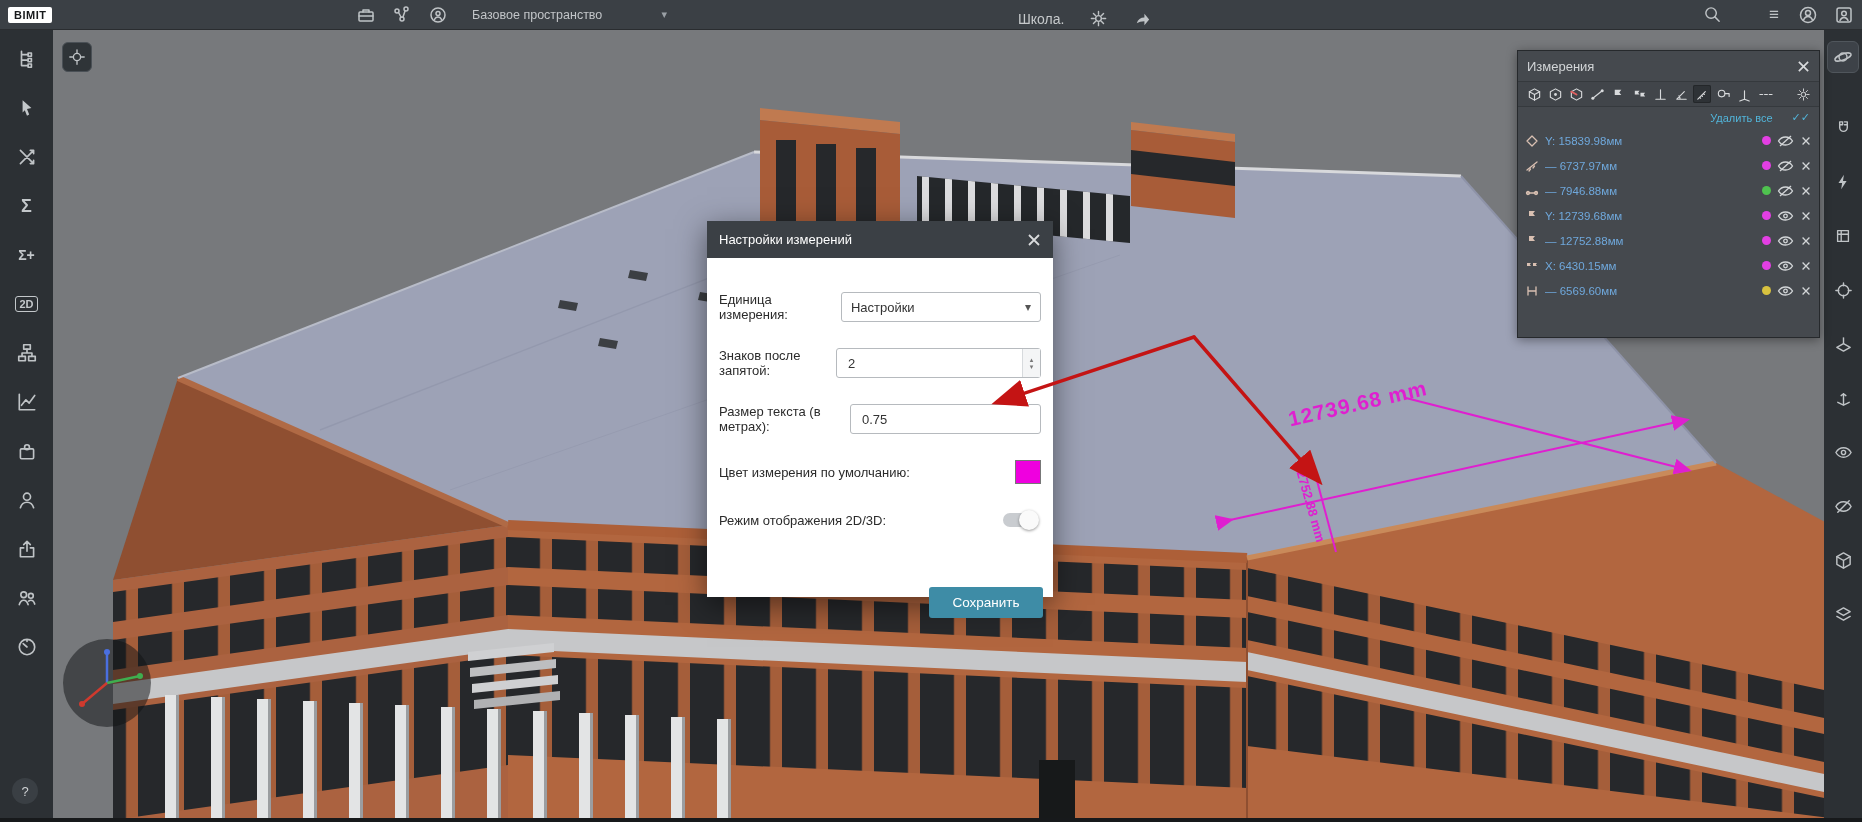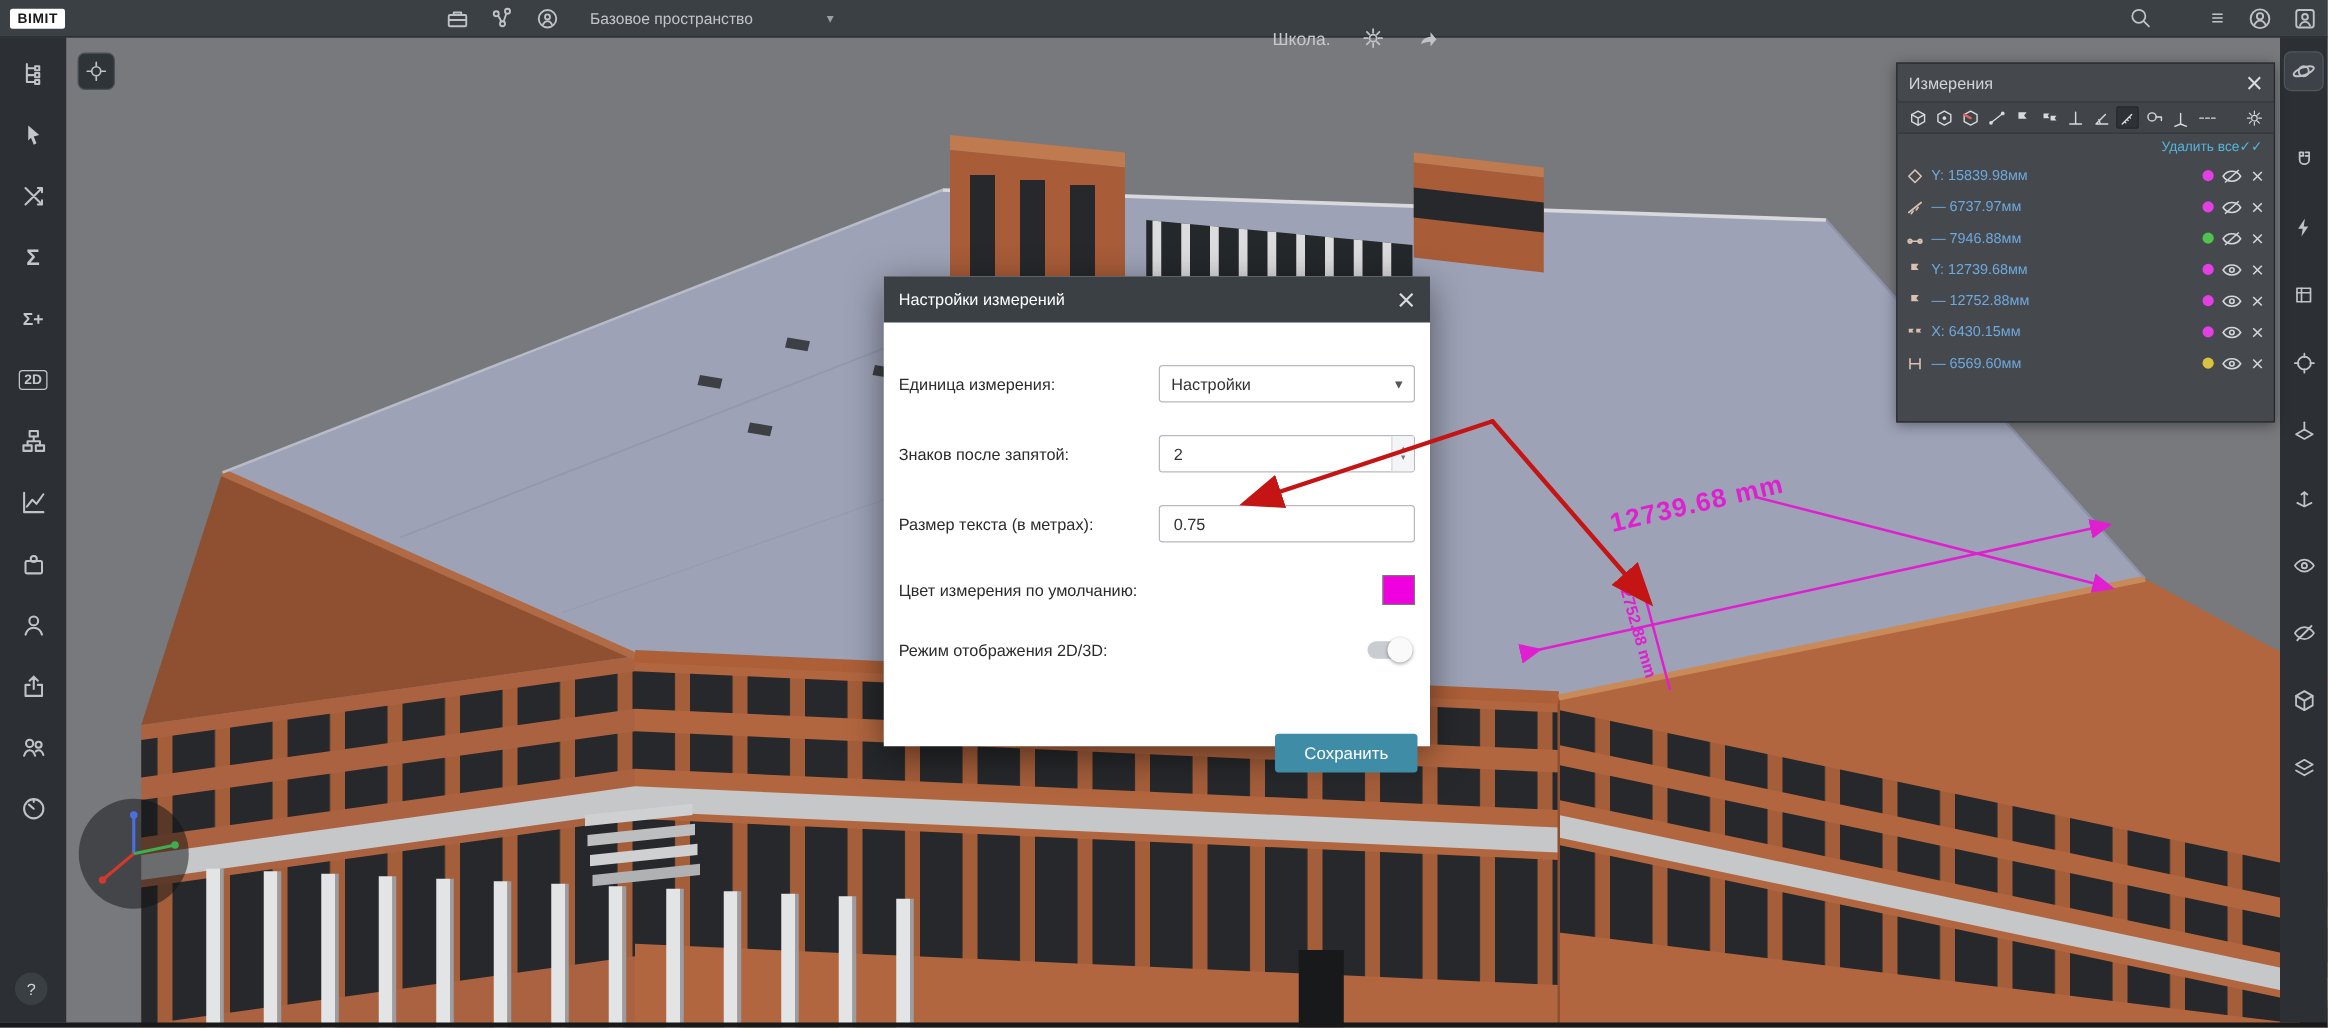--- a/index.html
+++ b/index.html
@@ -11,21 +11,21 @@
   
   .topbar{position:absolute;top:0;left:0;right:0;height:29px;background:#3b4045;z-index:70;
           border-bottom:1px solid #2a2d30;display:flex;align-items:center}
   .logo{background:#ffffff;color:#17191b;font-weight:bold;font-size:11px;padding:2px 6px;
         border-radius:2px;margin-left:8px;letter-spacing:.5px}
   .tb-tools{position:absolute;left:356px;top:0;height:29px;display:flex;align-items:center;gap:16px}
   .tbi{width:20px;height:20px;display:flex;align-items:center;justify-content:center}
   .workspace{display:flex;align-items:center;justify-content:space-between;width:195px;margin-left:8px;
              color:#c2c5c8;font-size:12.5px;cursor:pointer}
   .workspace .caret{color:#9aa0a5;font-size:11px}
-  .tb-center{position:absolute;left:1018px;top:16px;height:29px;display:flex;align-items:center;gap:24px;
+  .tb-center{position:absolute;left:1018px;top:4px;height:29px;display:flex;align-items:center;gap:24px;
              color:#c6c9cb;font-size:14px}
   .tb-right{position:absolute;right:8px;top:0;height:29px;display:flex;align-items:center}
   .menu-glyph{font-size:17px;color:#bfc3c6;line-height:1}
 
   
   .ltb{position:absolute;left:0;top:29px;bottom:4px;width:53px;background:#2c3034;z-index:30;
        display:flex;flex-direction:column;align-items:center;padding-top:10px;gap:9px;box-sizing:border-box}
   .ltb .btn{width:40px;height:40px;display:flex;align-items:center;justify-content:center;border-radius:4px;cursor:pointer}
   .ltb .glyph{font-size:18px;font-weight:bold;color:#c3c7ca}
   .g2d{font-size:11px;font-weight:bold;color:#c3c7ca;border:1.5px solid #c3c7ca;border-radius:3px;padding:1px 3px}
@@ -56,37 +56,37 @@
          display:flex;flex-direction:column;box-sizing:border-box}
   .p-head{height:30px;display:flex;align-items:center;justify-content:space-between;padding:0 9px;
           color:#d2d5d7;font-size:13px;flex:0 0 auto}
   .p-close svg,.d-close svg{stroke:#d9dbdd;stroke-width:1.8;fill:none}
   .p-tools{display:flex;align-items:center;gap:3px;padding:3px 7px;background:#41454a;
            border-top:1px solid #35393d;border-bottom:1px solid #35393d;flex:0 0 auto}
   .p-tools .tbtn{width:18px;height:18px;display:flex;align-items:center;justify-content:center;border-radius:2px;cursor:pointer}
   .p-tools .tbtn.active{background:#2e3236;box-shadow:inset 0 0 0 1px #24272a}
   .p-tools .tbtn svg{stroke:#d8dadc;fill:none;stroke-width:1.2;stroke-linecap:round;stroke-linejoin:round}
   .p-gear{margin-left:auto}
-  .p-delete{display:flex;justify-content:flex-end;align-items:center;gap:0;padding:4px 9px 2px;
+  .p-delete{display:flex;justify-content:flex-end;align-items:center;gap:19px;padding:4px 9px 2px;
             color:#52b5da;font-size:11px;cursor:pointer;flex:0 0 auto}
   .p-rows{flex:1;padding:2px 7px 0;overflow:hidden}
   .mrow{height:25px;display:flex;align-items:center;gap:6px}
   .mic svg{stroke:#d9c0b2;fill:none;stroke-width:1.3;stroke-linecap:round;stroke-linejoin:round}
   .mlabel{flex:1;color:#6fa8dc;font-size:11.5px;white-space:nowrap;overflow:hidden}
   .mdot{width:9px;height:9px;border-radius:50%;cursor:pointer;flex:0 0 auto}
   .meye{cursor:pointer;display:flex}
   .meye svg{stroke:#d3d6d8;fill:none;stroke-width:1.3}
   .meye .slash{display:none}
   .meye[data-hidden="true"] .slash{display:inline}
   .meye[data-hidden="true"] .pupil{display:none}
   .mx{cursor:pointer;display:flex}
   .mx svg{stroke:#d3d6d8;stroke-width:1.5;fill:none}
 
   
-  .dialog{position:absolute;left:707px;top:221px;width:437px;height:376px;background:#fff;z-index:50;
+  .dialog{position:absolute;left:707px;top:221px;width:346px;height:376px;background:#fff;z-index:50;
           box-shadow:0 8px 28px rgba(0,0,0,.5);font-size:13px}
   .d-head{height:37px;background:#3b4045;color:#fff;display:flex;align-items:center;justify-content:space-between;
           padding:0 12px;font-size:13px}
   .d-body{position:relative;height:339px;padding:0 12px;box-sizing:border-box}
   .d-row{display:flex;align-items:center;justify-content:space-between}
   .r1{margin-top:34px;height:30px}.r2,.r3{margin-top:26px;height:30px}
   .r4{margin-top:26px;height:24px}.r5{margin-top:26px;height:20px}
   .d-label{color:#2b2b2b}
   .selbox,.numbox,.txtbox{width:205px;height:30px;border:1px solid #b6babe;border-radius:3px;background:#fff;
           box-sizing:border-box;display:flex;align-items:center;padding:0 0 0 9px;color:#333}

